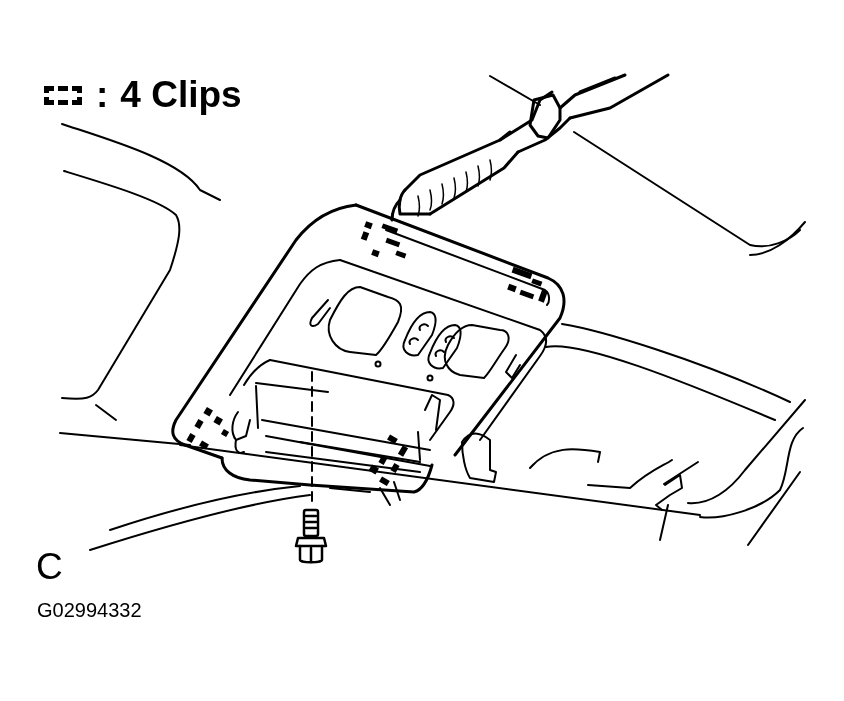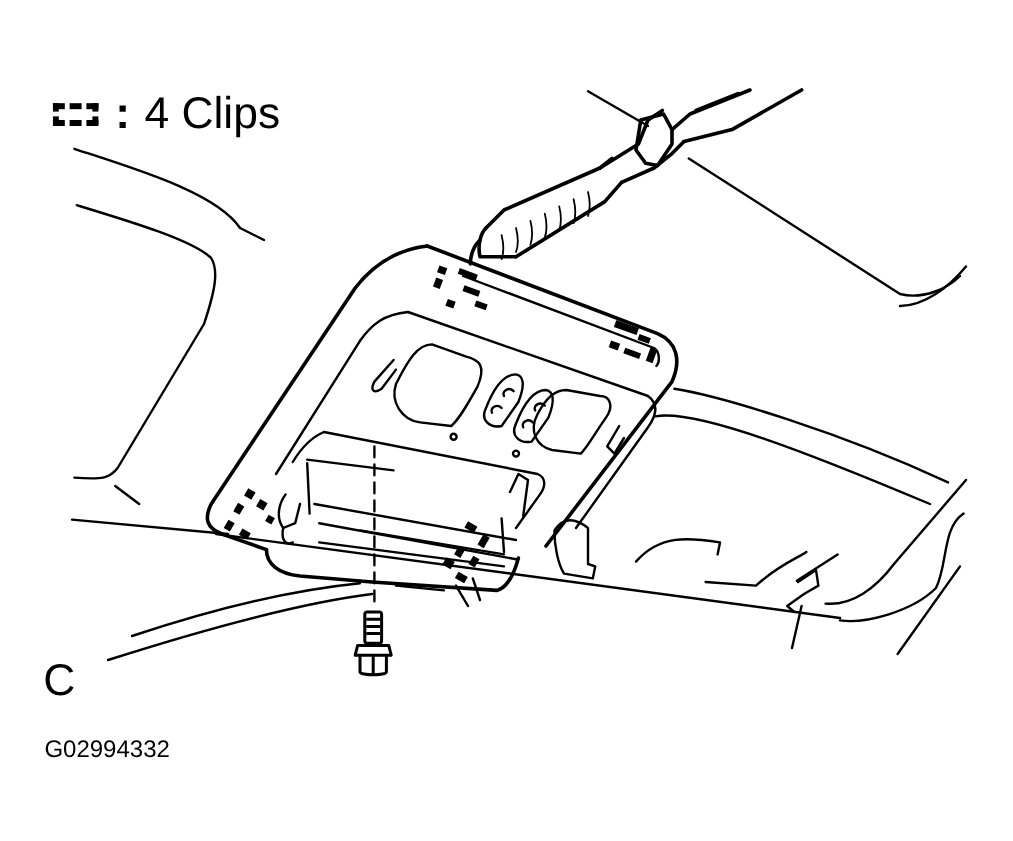--- a/index.html
+++ b/index.html
@@ -1,21 +1,21 @@
 <!DOCTYPE html>
 <html><head>
   <meta charset="utf-8">
   <style>
     html, body { margin: 0; padding: 0; background: #ffffff; }
     body { width: 844px; height: 701px; position: relative; overflow: hidden; font-family: "Liberation Sans", sans-serif; }
     .legend { position: absolute; left: 44px; top: 76px; display: flex; align-items: center; }
     .legend-clip-icon { width: 60px; height: 26px; margin-right: 8px; }
-    .legend-text { font-size: 37px; color: #000; line-height: 1; letter-spacing: 0px; }
+    .legend-text { font-size: 37px; color: #000; line-height: 1; letter-spacing: 0px; font-weight: bold; }
     .view-letter { position: absolute; left: 36px; top: 548px; font-size: 37px; color: #000; line-height: 1; }
-    .figure-id { position: absolute; left: 37px; top: 615px; font-size: 20px; color: #000; line-height: 1; }
+    .figure-id { position: absolute; left: 37px; top: 600px; font-size: 20px; color: #000; line-height: 1; }
     svg.drawing { position: absolute; left: 0; top: 0; }
   </style>
 </head>
 <body>
 
 <svg class="drawing" width="844" height="701" viewBox="0 0 844 701" xmlns="http://www.w3.org/2000/svg">
   <g fill="none" stroke="#000" stroke-width="2" stroke-linecap="round" stroke-linejoin="round">
 
     <g>
       <path d="M62,124 C110,140 180,160 200,190 L220,200"></path>

